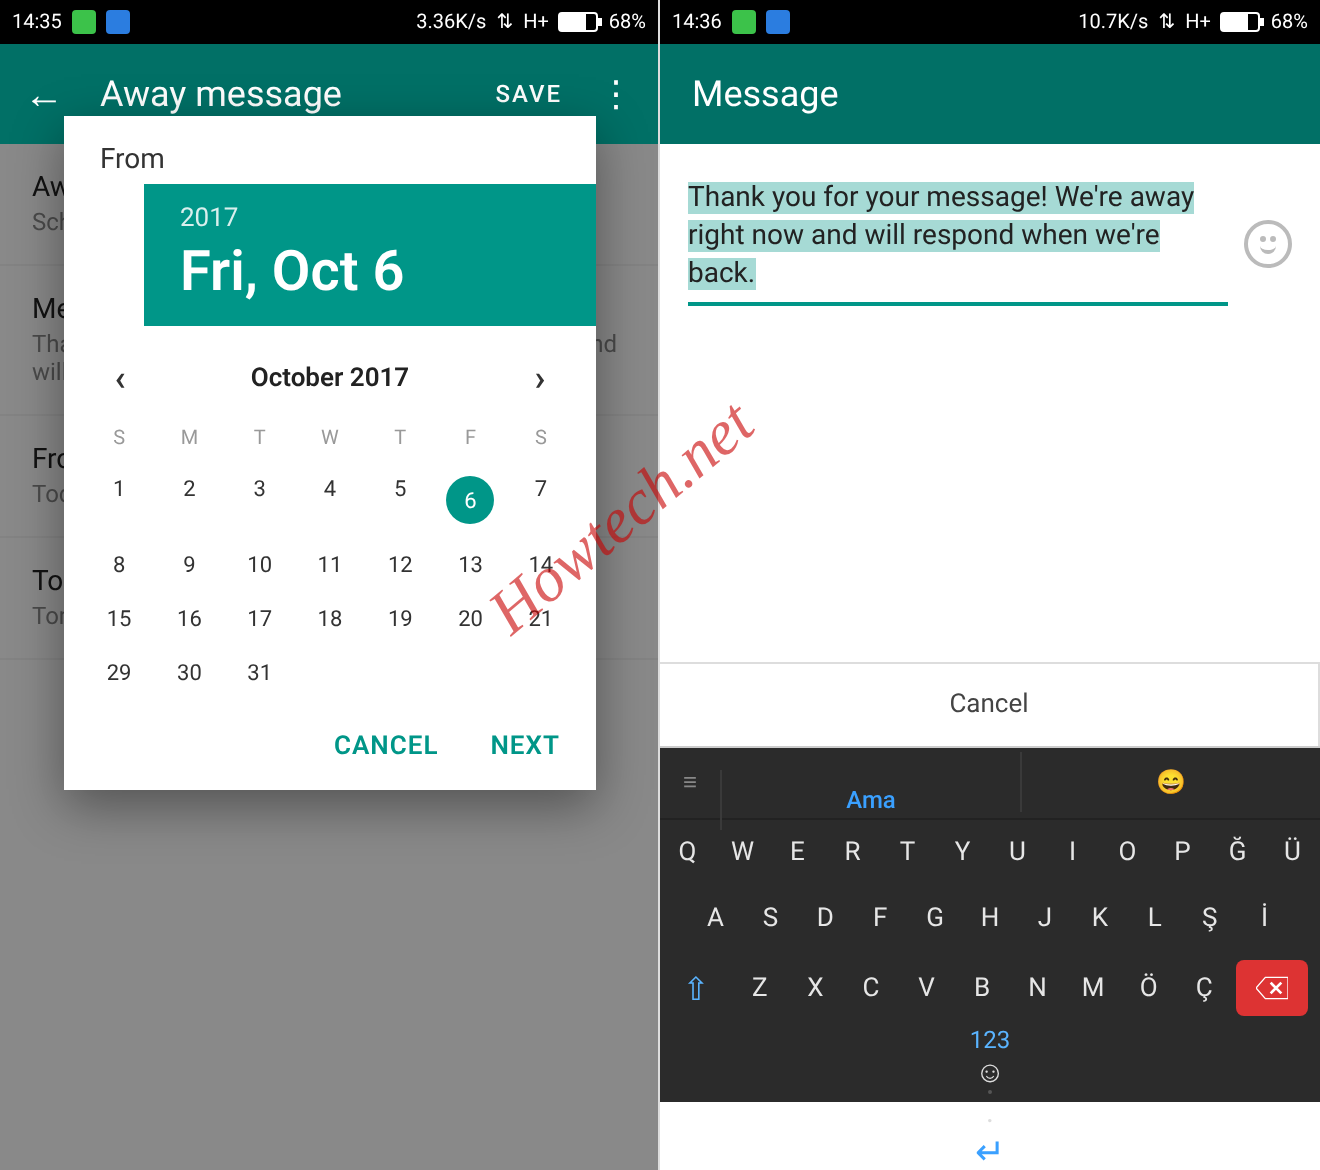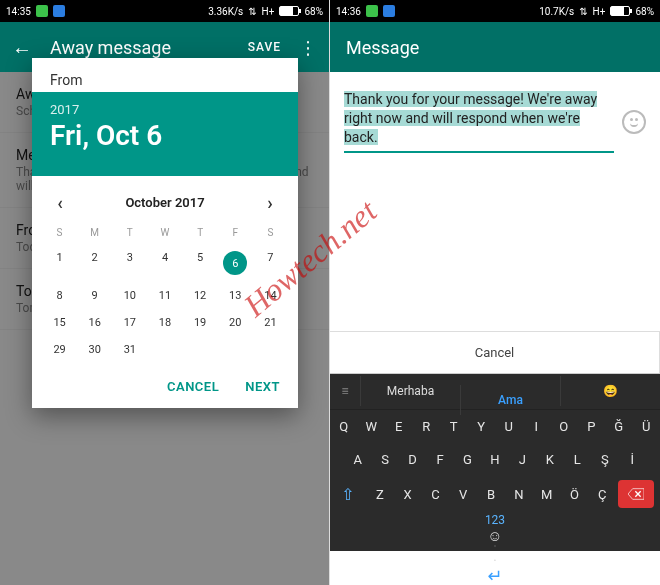--- a/index.html
+++ b/index.html
@@ -27,21 +27,21 @@
   
   .bg-list { position: absolute; top: 72px; left: 0; right: 0; bottom: 0; background: #fafafa; }
   .bg-item { padding: 14px 16px; border-bottom: 1px solid #eee; }
   .bg-item .h { font-size: 14px; color: #222; }
   .bg-item .s { font-size: 12px; color: #888; margin-top: 2px; }
   .dim-overlay { position: absolute; top: 72px; left: 0; right: 0; bottom: 0; background: rgba(0,0,0,0.45); }
 
   
   .dialog { position: absolute; top: 58px; left: 32px; width: 266px; background: #fff; box-shadow: 0 8px 24px rgba(0,0,0,0.4); }
   .dlg-from { padding: 14px 18px 4px; font-size: 14px; color: #333; }
-  .dlg-head { background: #009688; color: #fff; padding: 10px 18px 24px; }
+  .dlg-head { background: #009688; color: #fff; padding: 10px 18px 11px; margin-left: 40px; }
   .dlg-year { font-size: 13px; opacity: .85; }
   .dlg-date { font-size: 28px; font-weight: 600; margin-top: 2px; }
   .cal-nav { display: flex; align-items: center; justify-content: space-between; padding: 16px 18px 8px; }
   .cal-nav .arrow { font-size: 18px; font-weight: 600; color: #333; width: 20px; text-align:center; }
   .cal-nav .month { font-size: 13px; font-weight: 600; color: #222; }
   .cal-grid { padding: 0 10px 6px; }
   .cal-row { display: grid; grid-template-columns: repeat(7, 1fr); }
   .dow { text-align: center; font-size: 10px; color: #999; padding: 6px 0; }
   .day { text-align: center; font-size: 11px; color: #333; padding: 7px 0; position: relative; }
   .day.sel span { background: #009688; color: #fff; width: 24px; height: 24px; border-radius: 50%; display: inline-flex; align-items: center; justify-content: center; }
@@ -227,21 +227,20 @@
       </div>
   </div>
 
   <div class="msg-actions">
     <div class="b">Cancel</div>
   </div>
 
   <div class="kbd">
     <div class="sugg">
       <div class="menu">≡</div>
-      <div class="cell">Merhaba</div>
       <div class="cell blue">Ama</div>
       <div class="cell">😄</div>
     </div>
     <div class="krow" id="krow1">
         <div class="kkey">Q</div>
         <div class="kkey">W</div>
         <div class="kkey">E</div>
         <div class="kkey">R</div>
         <div class="kkey">T</div>
         <div class="kkey">Y</div>

